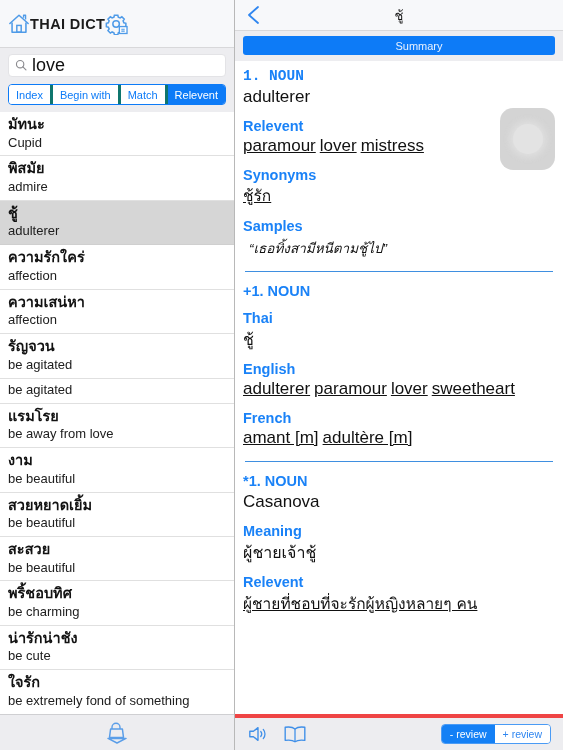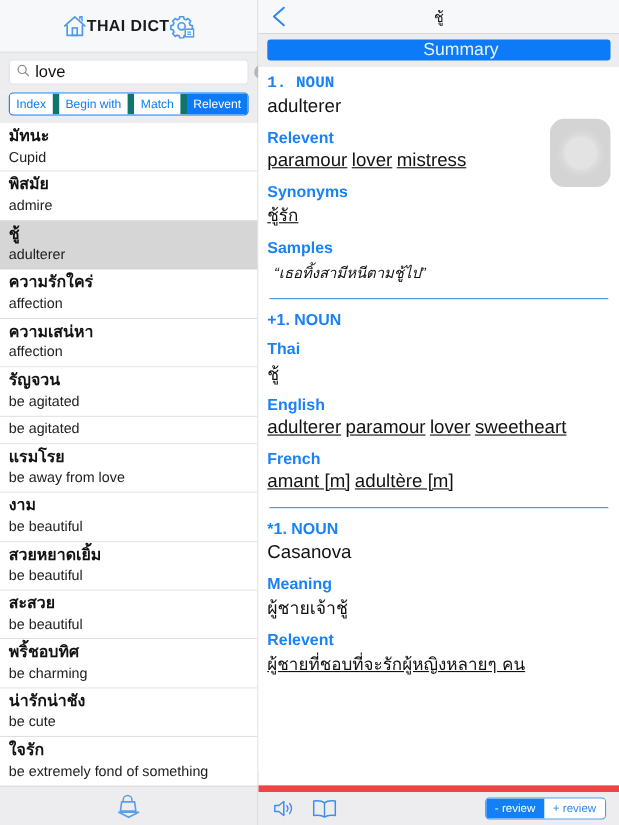--- a/index.html
+++ b/index.html
@@ -23,21 +23,21 @@
     flex-direction: column;
     background: #ffffff;
     border-right: 1px solid #b8b8b8;
     position: relative;
   }
   .left-navbar {
     height: 48px;
     background: #f7f8fa;
     display: flex;
     align-items: center;
-    justify-content: center;
+    justify-content: flex-start;
     padding: 0 8px;
     border-bottom: 1px solid #d8d8da;
     flex: 0 0 auto;
   }
   .left-title {
     font-size: 14.5px;
     font-weight: bold;
     color: #1b1b1b;
     letter-spacing: 0.4px;
   }
@@ -55,21 +55,21 @@
     display: flex;
     align-items: center;
     padding: 0 6px;
     border: 1px solid #e3e3e6;
   }
   .search-bar .mag { flex: 0 0 auto; margin-right: 5px; }
   .search-input {
     flex: 1 1 auto;
     border: none;
     outline: none;
-    font-size: 15px;
+    font-size: 18px;
     color: #111;
     font-family: "Liberation Sans", sans-serif;
     background: transparent;
   }
   .clear-btn {
     width: 13px; height: 13px; border-radius: 50%;
     background: #b6b6bb;
     color: #fff;
     display:flex; align-items:center; justify-content:center;
     font-size: 10px; line-height: 1;
@@ -90,21 +90,21 @@
     overflow: hidden;
   }
   .seg {
     flex: 1 1 auto;
     display: flex;
     align-items: center;
     justify-content: center;
     font-size: 11px;
     color: #0d7bf7;
     background: #ffffff;
-    border-right: 6px solid #0f766e;
+    border-right: 3px solid #0f766e;
     cursor: pointer;
     white-space: nowrap;
   }
   .seg:last-child { border-right: none; }
   .seg.active { background: #0d7bf7; color: #ffffff; }
 
   .word-list {
     flex: 1 1 auto;
     overflow: hidden;
     background: #ffffff;
@@ -176,21 +176,21 @@
     flex: 0 0 auto;
   }
   .summary-btn {
     height: 19px;
     background: #0d7bf7;
     border-radius: 3px;
     display: flex;
     align-items: center;
     justify-content: center;
     color: #e9f2fe;
-    font-size: 16px;
+    font-size: 11px;
     cursor: pointer;
     padding-left: 40px;
   }
 
   .entry-scroll {
     flex: 1 1 auto;
     overflow: hidden;
     padding: 6px 8px 0 8px;
     background: #fff;
   }
@@ -237,21 +237,21 @@
     text-decoration: underline;
     cursor: pointer;
     line-height: 1.45;
     display: inline-block;
     margin-top: 1px;
   }
 
   .right-toolbar {
     height: 36px;
     background: #ededf0;
-    border-top: 6px solid #ef4444;
+    border-top: 4px solid #ef4444;
     display: flex;
     align-items: center;
     justify-content: space-between;
     padding: 0 12px;
     flex: 0 0 auto;
     margin-top: 12px;
   }
   .tb-left { display: flex; align-items: center; gap: 14px; }
   .review-group {
     display: flex;

